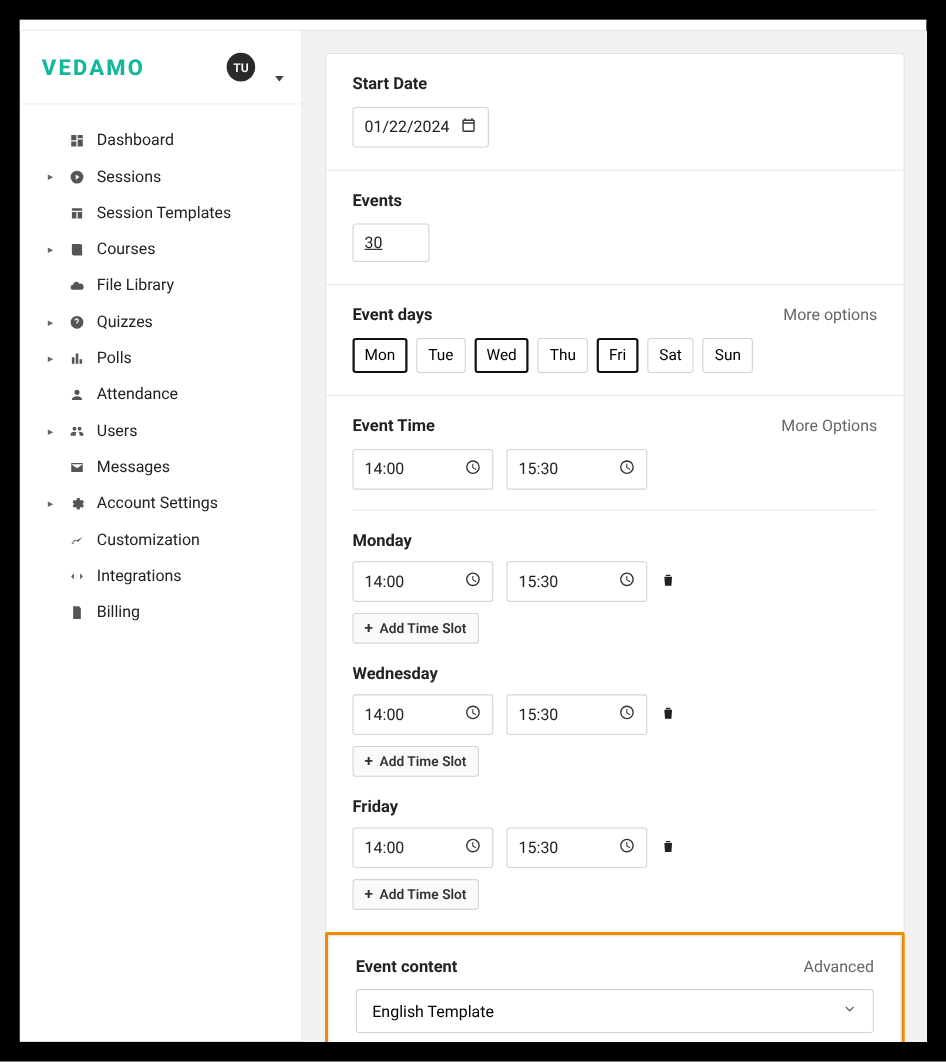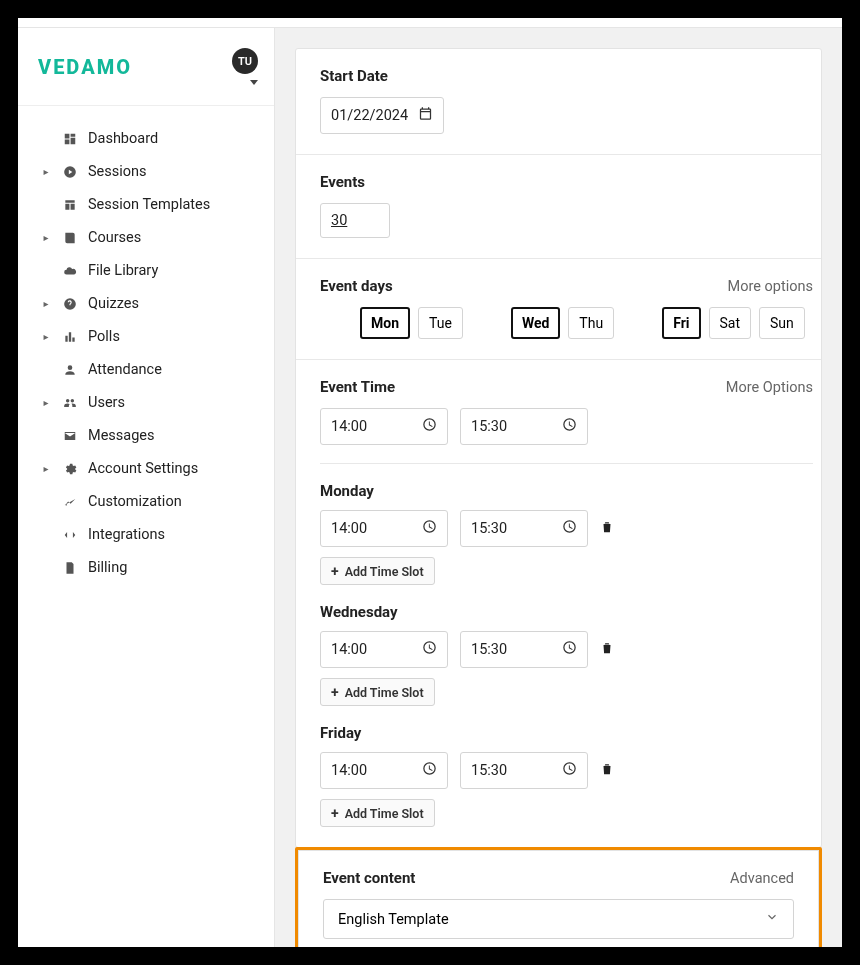--- a/index.html
+++ b/index.html
@@ -44,22 +44,21 @@
   }
   .brand {
     color: #13b89a;
     font-weight: 800;
     font-size: 20px;
     letter-spacing: 2px;
   }
   .avatar-wrap {
     display: flex;
     align-items: flex-end;
-    gap: 6px;
-    flex-direction: column;
+    gap: 18px;
   }
   .avatar {
     width: 26px; height: 26px;
     background: #2a2a2a;
     color: #fff;
     border-radius: 50%;
     display: flex;
     align-items: center;
     justify-content: center;
     font-size: 11px;
@@ -110,21 +109,21 @@
     overflow-y: auto;
     padding: 0 20px 20px 20px;
   }
   .card {
     background: #fff;
     border: 1px solid #e3e3e3;
     border-radius: 3px;
     margin-top: 20px;
   }
   .section {
-    padding: 18px 8px 20px 24px;
+    padding: 18px 24px 20px 24px;
     border-bottom: 1px solid #e8e8e8;
   }
   .section:last-child { border-bottom: none; }
   .sec-head {
     display: flex;
     align-items: center;
     justify-content: space-between;
     margin-bottom: 12px;
   }
   .sec-title {
@@ -162,23 +161,22 @@
   .day-chips { display: flex; gap: 8px; flex-wrap: wrap; }
   .chip {
     border: 1px solid #d4d4d4;
     border-radius: 3px;
     padding: 7px 10px;
     font-size: 14px;
     cursor: pointer;
   }
   .chip.sel {
     border: 2.5px solid #111;
-    font-weight: 700;
+    font-weight: 400;
     padding: 5.5px 9px;
-    margin-left: 40px;
   }
   .sub-title {
     font-weight: 700;
     font-size: 15px;
     color: #222;
     margin: 18px 0 10px 0;
   }
   .trash { cursor: pointer; }
   .trash svg { width: 14px; height: 14px; fill: #222; }
   .add-btn {

